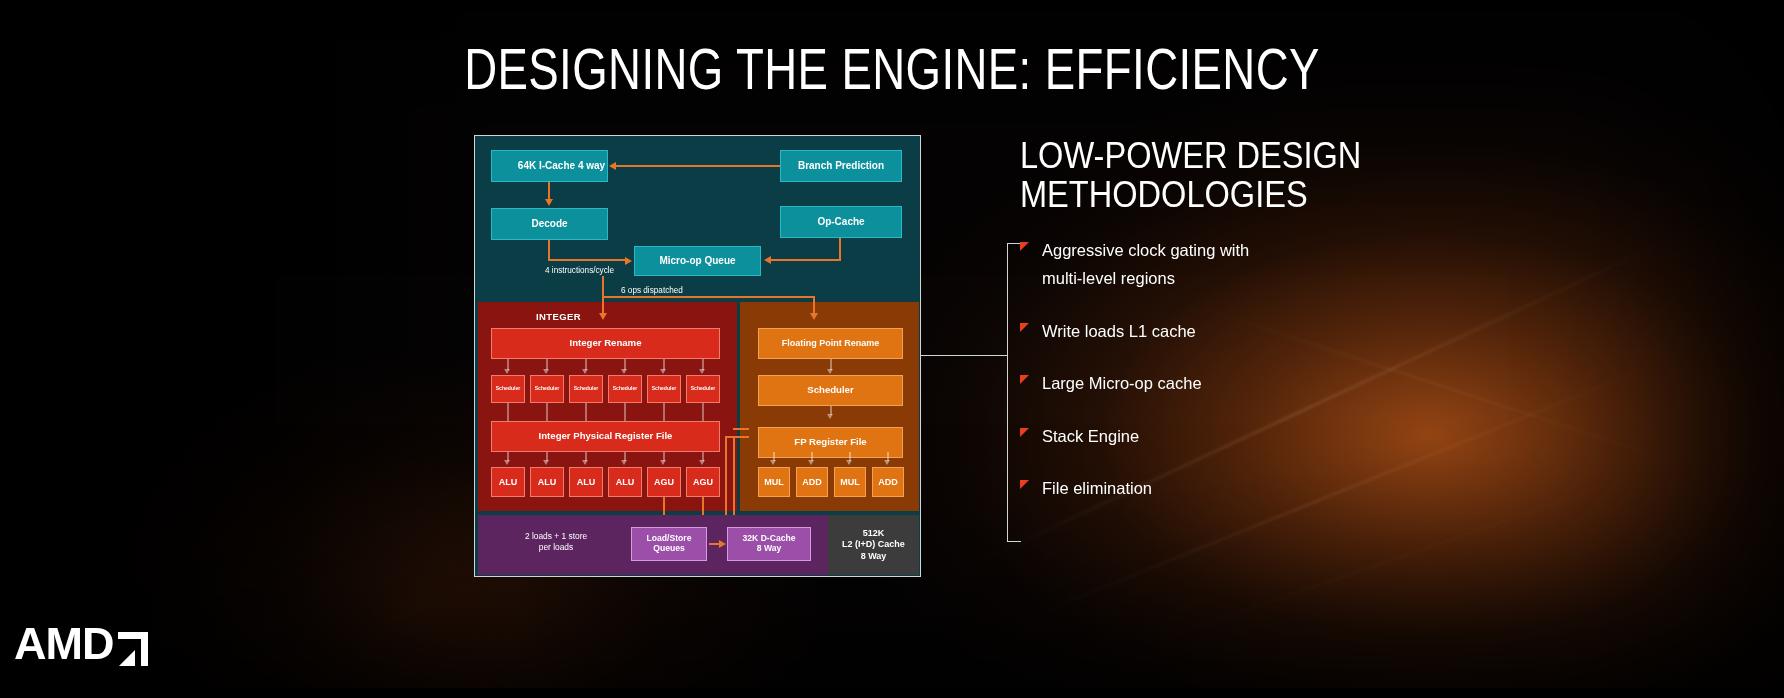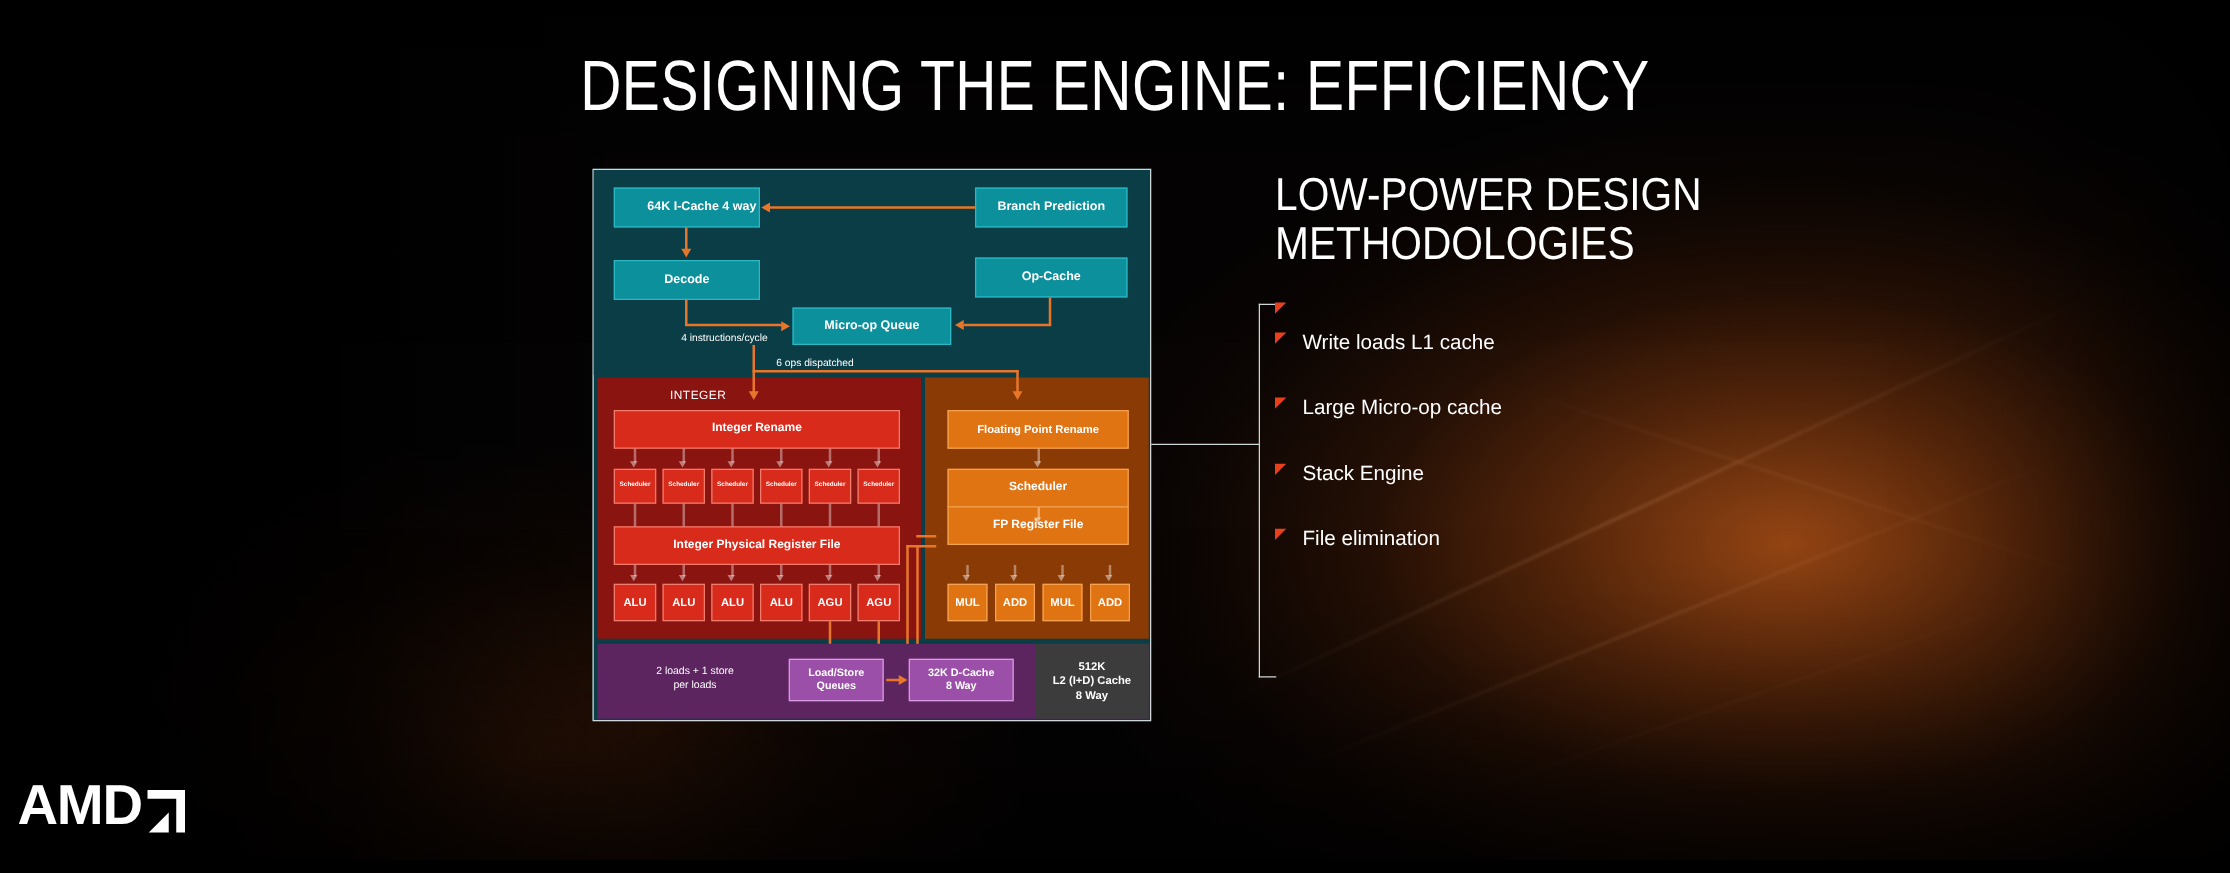--- a/index.html
+++ b/index.html
@@ -44,21 +44,21 @@
   #amd-logo .amd-mark{position:relative;width:30px;height:34px;}
   #amd-logo .amd-mark i{position:absolute;display:block;background:#fff;}
   #amd-logo .amd-mark .bar{left:0;top:0;width:30px;height:7px;}
   #amd-logo .amd-mark .bar2{right:0;top:0;width:7px;height:34px;}
   #amd-logo .amd-mark .tri{left:1px;bottom:0;width:0;height:0;background:none;
     border-left:16px solid transparent;border-bottom:16px solid #fff;}
 
   
   #diagram{position:absolute;left:474px;top:135px;width:447px;height:442px;
     background:#0a3d45;border:1.5px solid #cfd6d8;box-sizing:border-box;}
-  .dg-label{position:absolute;color:#fff;font-weight:400;font-size:9.5px;letter-spacing:.4px;padding-left:48px;}
+  .dg-label{position:absolute;color:#fff;font-weight:700;font-size:9.5px;letter-spacing:.4px;padding-left:48px;}
 
   
   .fe{position:absolute;left:0;top:0;width:444px;height:164px;background:#0a3d45;}
   .box{position:absolute;box-sizing:border-box;display:flex;align-items:center;
     justify-content:center;text-align:center;color:#fff;font-weight:700;line-height:1.12;}
   .teal{background:#0c909c;border:1px solid #29b8c4;font-size:10px;}
   .note{position:absolute;color:#ffffff;font-size:8.2px;font-weight:400;white-space:nowrap;}
 
   
   .int-sec{position:absolute;left:3px;top:166px;width:259px;height:209px;background:#8a1410;}
@@ -204,21 +204,21 @@
       <div class="head fhead-d" style="left:182.4px;top:158px;"></div>
       <div class="far far-v" style="left:224px;top:150px;height:9px;"></div>
       <div class="head fhead-d" style="left:221.4px;top:158px;"></div>
     </div>
 
     <div class="fp-sec">
       <div class="box org" style="left:18px;top:26px;width:145px;height:31px;font-size:9px;">Floating Point Rename</div>
 
       <div class="box org" style="left:18px;top:73px;width:145px;height:31px;">Scheduler</div>
 
-      <div class="box org" style="left:18px;top:103px;width:145px;height:31px;">FP Register File</div>
+      <div class="box org" style="left:18px;top:125px;width:145px;height:31px;">FP Register File</div>
 
       <div class="box org" style="left:18px;top:165px;width:32px;height:30px;font-size:9px;">MUL</div>
       <div class="box org" style="left:56px;top:165px;width:32px;height:30px;font-size:9px;">ADD</div>
       <div class="box org" style="left:94px;top:165px;width:32px;height:30px;font-size:9px;">MUL</div>
       <div class="box org" style="left:132px;top:165px;width:32px;height:30px;font-size:9px;">ADD</div>
 
       <div class="far far-v" style="left:90px;top:57px;height:11px;"></div>
       <div class="head fhead-d" style="left:87.4px;top:67px;"></div>
       <div class="far far-v" style="left:90px;top:104px;height:9px;"></div>
       <div class="head fhead-d" style="left:87.4px;top:112px;"></div>
@@ -282,20 +282,21 @@
   <div id="bracket"></div>
 
   <div id="right-head">
     <div>LOW-POWER DESIGN</div>
     <div>METHODOLOGIES</div>
   </div>
 
   <div id="bullets">
     <div class="bullet" style="width:215px;">
       <span class="tri"></span>
+      <span>Aggressive clock gating with multi-level regions</span>
     </div>
     <div class="bullet">
       <span class="tri"></span>
       <span>Write loads L1 cache</span>
     </div>
     <div class="bullet">
       <span class="tri"></span>
       <span>Large Micro-op cache</span>
     </div>
     <div class="bullet">

